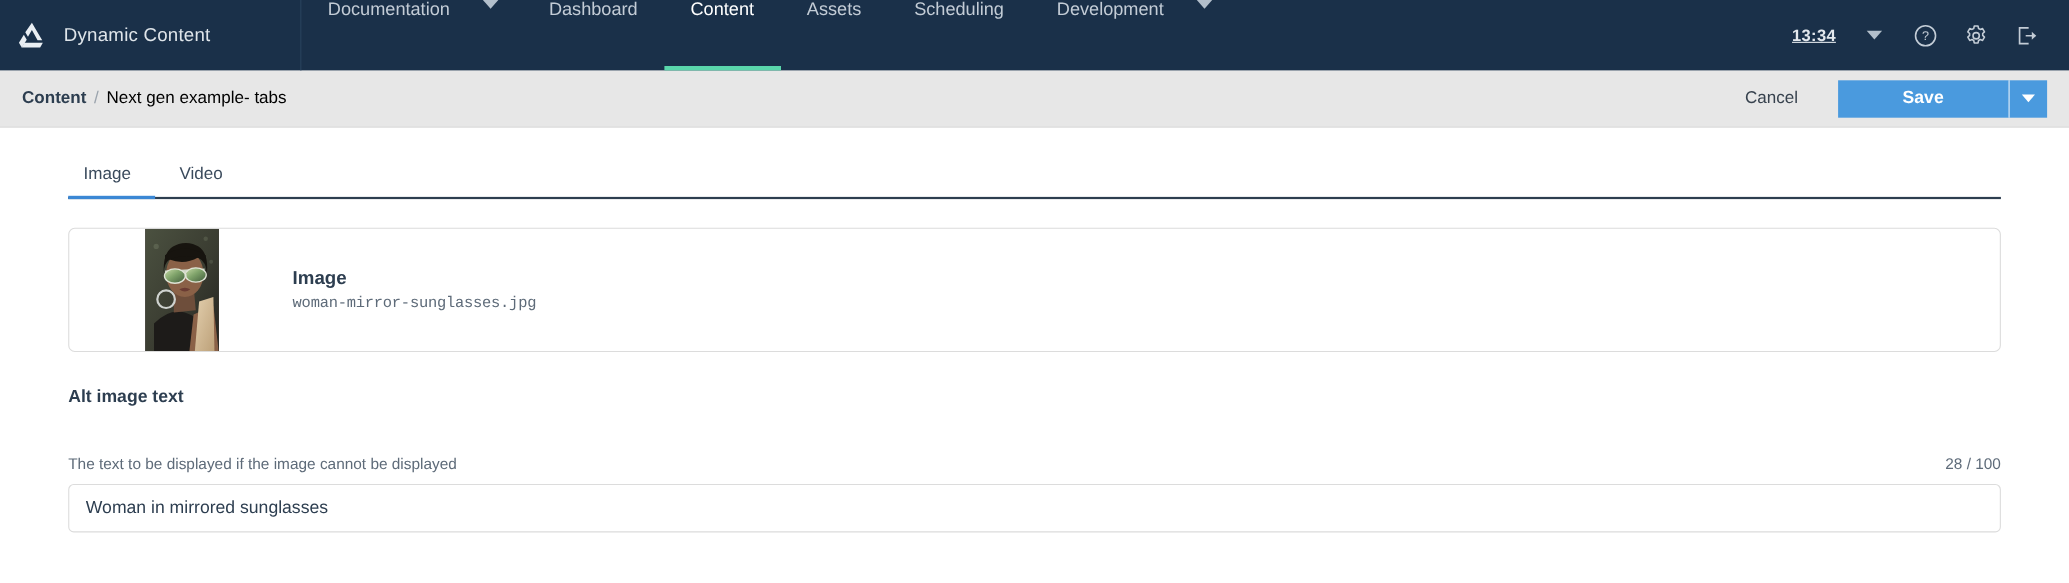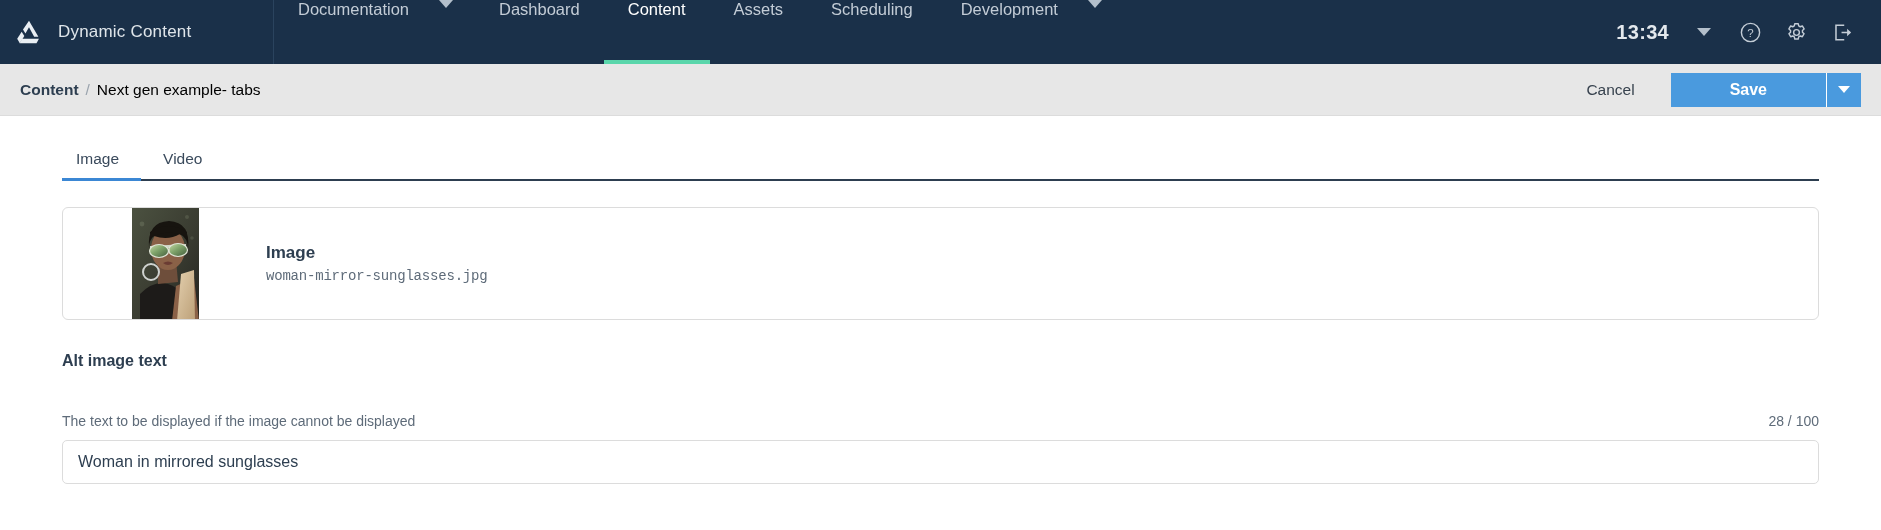--- a/index.html
+++ b/index.html
@@ -72,25 +72,26 @@
   }
 
   .nav-right {
     margin-left: auto;
     display: flex;
     align-items: center;
     gap: 0;
     padding-right: 16px;
   }
   .clock {
-    font-size: 20px;
+    font-size: 15px;
     color: #e3e8ed;
     font-weight: bold;
     padding: 0 12px 0 10px;
     letter-spacing: 0.3px;
+    text-decoration: underline;
   }
   .nav-icon-btn {
     width: 46px;
     height: 52px;
     display: flex;
     align-items: center;
     justify-content: center;
     cursor: pointer;
   }
 

